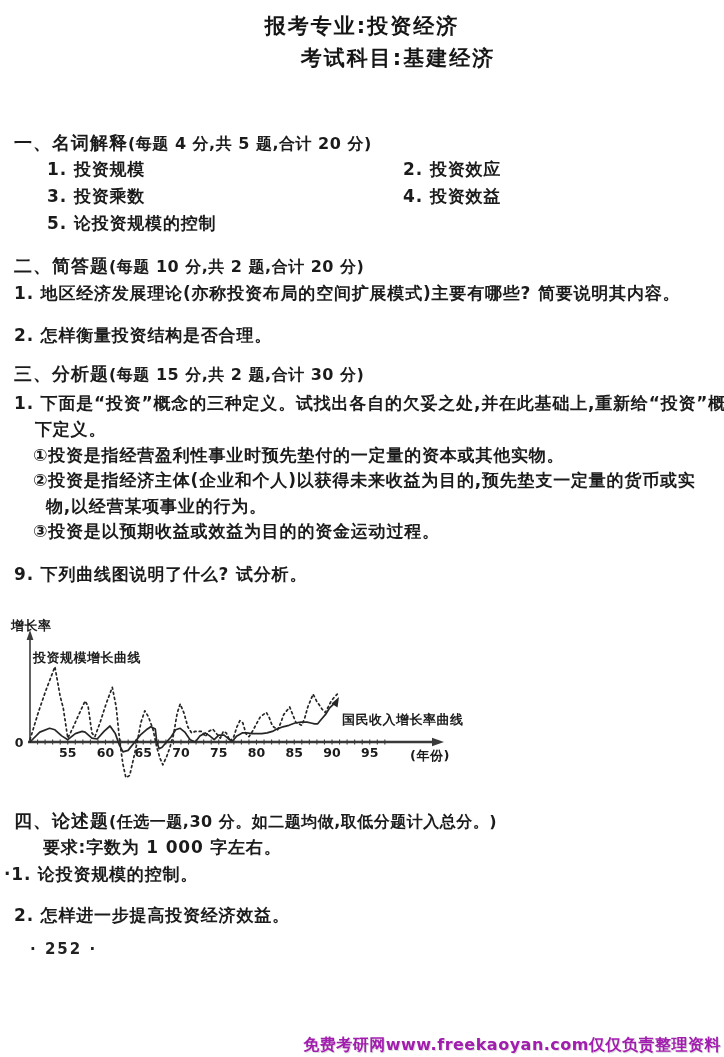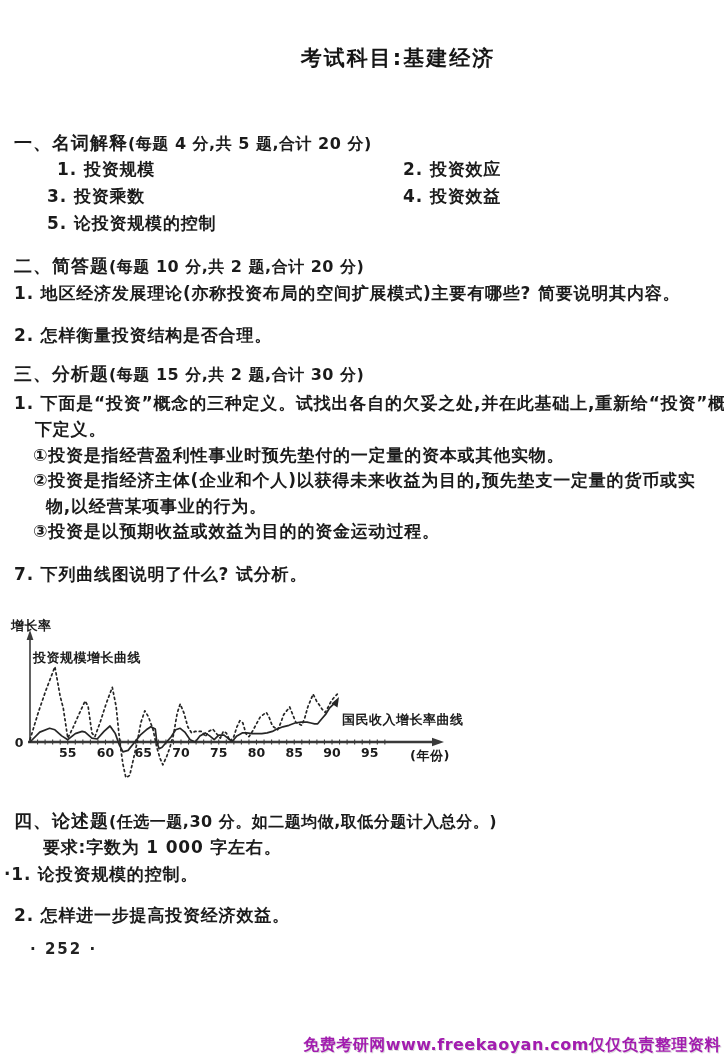--- a/index.html
+++ b/index.html
@@ -28,26 +28,27 @@
   .tick{stroke:#3a3a3a;stroke-width:1.1;}
   .curve{fill:none;stroke:#262626;stroke-width:1.7;stroke-linejoin:round;stroke-linecap:round;}
   .dashed{stroke-dasharray:2 3.2;}
   .arrowhead{fill:#3a3a3a;stroke:none;}
 </style>
 </head>
 <body>
 
 <div class="page">
 
+  <div class="abs title-line" style="top:12px;left:0;">报考专业:投资经济</div>
   <div class="abs title-line" style="top:44px;left:0;padding-left:36px;">考试科目:基建经济</div>
 
   <div class="abs" style="top:131px;left:14px;">
     <span class="sec-head">一、名词解释</span><span class="sec-note">(每题 4 分,共 5 题,合计 20 分)</span>
   </div>
-  <div class="abs body-line" style="top:158px;left:47px;margin-left:10px;">
+  <div class="abs body-line" style="top:158px;left:47px;">
     <span class="term-num">1.</span><span>投资规模</span>
   </div>
   <div class="abs body-line" style="top:158px;left:403px;">
     <span class="term-num">2.</span><span>投资效应</span>
   </div>
   <div class="abs body-line" style="top:185px;left:47px;">
     <span class="term-num">3.</span><span>投资乘数</span>
   </div>
   <div class="abs body-line" style="top:185px;left:403px;">
     <span class="term-num">4.</span><span>投资效益</span>
@@ -64,21 +65,21 @@
 
   <div class="abs" style="top:362px;left:14px;">
     <span class="sec-head">三、分析题</span><span class="sec-note">(每题 15 分,共 2 题,合计 30 分)</span>
   </div>
   <div class="abs body-line" style="top:392px;left:14px;">1. 下面是“投资”概念的三种定义。试找出各自的欠妥之处,并在此基础上,重新给“投资”概念</div>
   <div class="abs body-line" style="top:418px;left:35px;">下定义。</div>
   <div class="abs body-line" style="top:444px;left:33px;text-align:right;">①投资是指经营盈利性事业时预先垫付的一定量的资本或其他实物。</div>
   <div class="abs body-line" style="top:469px;left:33px;">②投资是指经济主体(企业和个人)以获得未来收益为目的,预先垫支一定量的货币或实</div>
   <div class="abs body-line" style="top:495px;left:46px;">物,以经营某项事业的行为。</div>
   <div class="abs body-line" style="top:520px;left:33px;">③投资是以预期收益或效益为目的的资金运动过程。</div>
-  <div class="abs body-line" style="top:563px;left:14px;">7. 下列曲线图说明了什么? 试分析。</div>
+  <div class="abs body-line" style="top:563px;left:14px;">9. 下列曲线图说明了什么? 试分析。</div>
 
   <svg class="abs" style="top:605px;left:0;" width="470" height="200" viewBox="0 0 470 200">
 
     <line class="axis" x1="30" y1="34" x2="30" y2="138" stroke-width="1.6"></line>
     <polygon class="arrowhead" points="30,25 26.6,35 33.4,35"></polygon>
 
     <line class="axis" x1="28" y1="137" x2="435" y2="137" stroke-width="2.6"></line>
     <polygon class="arrowhead" points="444,137 432,132.8 432,141.2"></polygon>
     <g id="axis-ticks">
         <line x1="37.55" x2="37.55" y1="134.6" y2="139.6" class="tick"></line>

